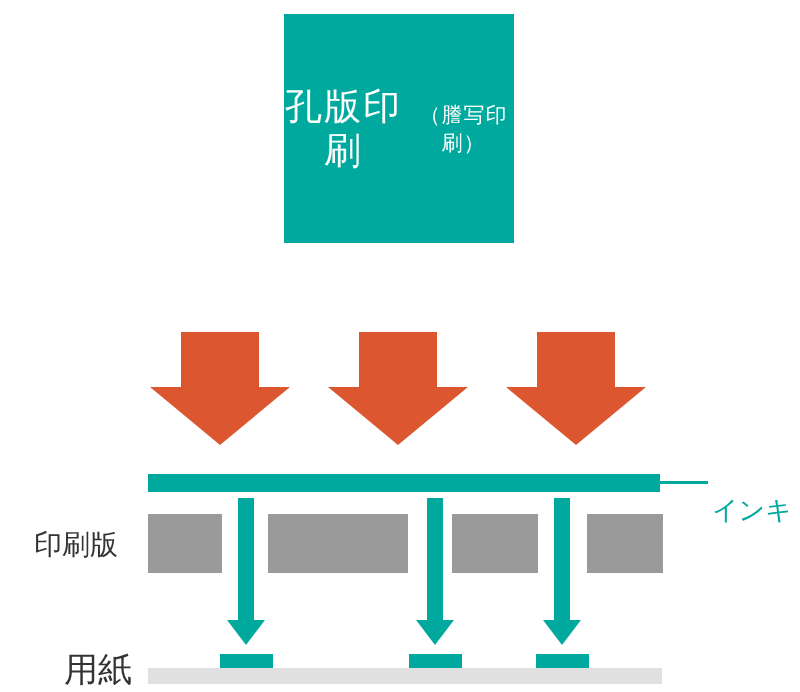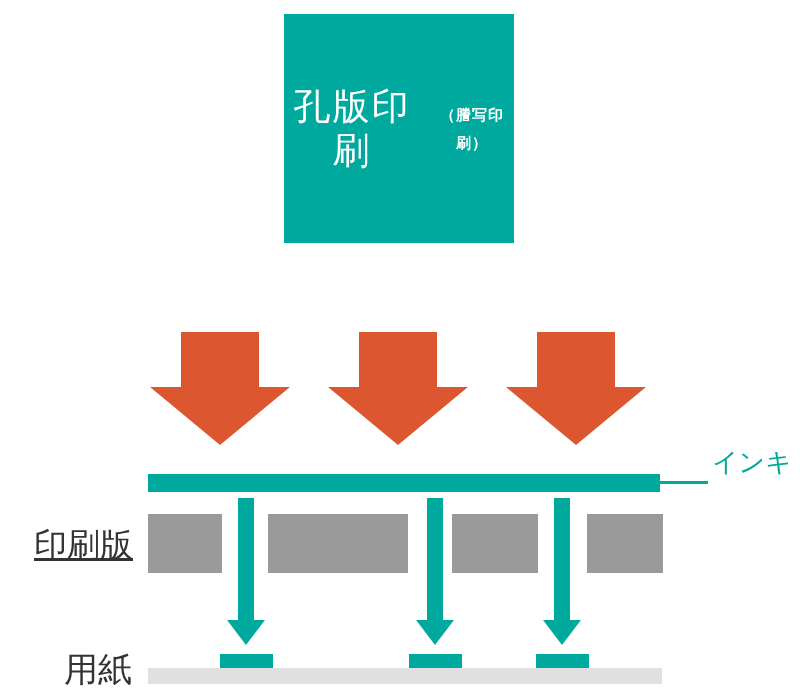--- a/index.html
+++ b/index.html
@@ -34,24 +34,24 @@
     text-align: center;
     margin-top: 12px;
   }
   .title-box .title {
     font-size: 37px;
     line-height: 44px;
     letter-spacing: 2px;
     font-weight: 400;
   }
   .title-box .subtitle {
-    font-size: 15px;
+    font-size: 21px;
     line-height: 28px;
     letter-spacing: 1px;
-    font-weight: 700;
+    font-weight: 400;
   }
 
   
   .pressure-arrow {
     position: absolute;
     top: 332px;
     width: 140px; height: 113px;
     background: var(--orange);
     clip-path: polygon(31px 0, 109px 0, 109px 55px, 140px 55px, 70px 113px, 0 55px, 31px 55px);
   }
@@ -67,48 +67,46 @@
     background: var(--teal);
   }
   .ink-callout-line {
     position: absolute;
     left: 660px; top: 481px;
     width: 48px; height: 3px;
     background: var(--teal);
   }
   .ink-label {
     position: absolute;
-    left: 712px; top: 449px;
+    left: 712px; top: 496px;
     font-size: 26px;
     line-height: 28px;
     color: var(--teal);
     white-space: nowrap;
-    font-family: Liberation Serif, serif;
   }
 
   
   .plate-block {
     position: absolute;
     top: 514px;
     height: 59px;
     background: var(--plate_gray);
   }
   .plate-block.b1 { left: 148px; width: 74px; }
   .plate-block.b2 { left: 268px; width: 140px; }
   .plate-block.b3 { left: 452px; width: 86px; }
   .plate-block.b4 { left: 587px; width: 76px; }
 
   .plate-label {
     position: absolute;
     left: 34px; top: 529px;
-    font-size: 33px;
+    font-size: 28px;
     line-height: 32px;
     color: var(--text_dark);
     white-space: nowrap;
-    text-decoration: underline;
   }
 
   
   .ink-flow-arrow {
     position: absolute;
     top: 498px;
     width: 38px; height: 147px;
     background: var(--teal);
     clip-path: polygon(11px 0, 27px 0, 27px 122px, 38px 122px, 19px 147px, 0 122px, 11px 122px);
   }

